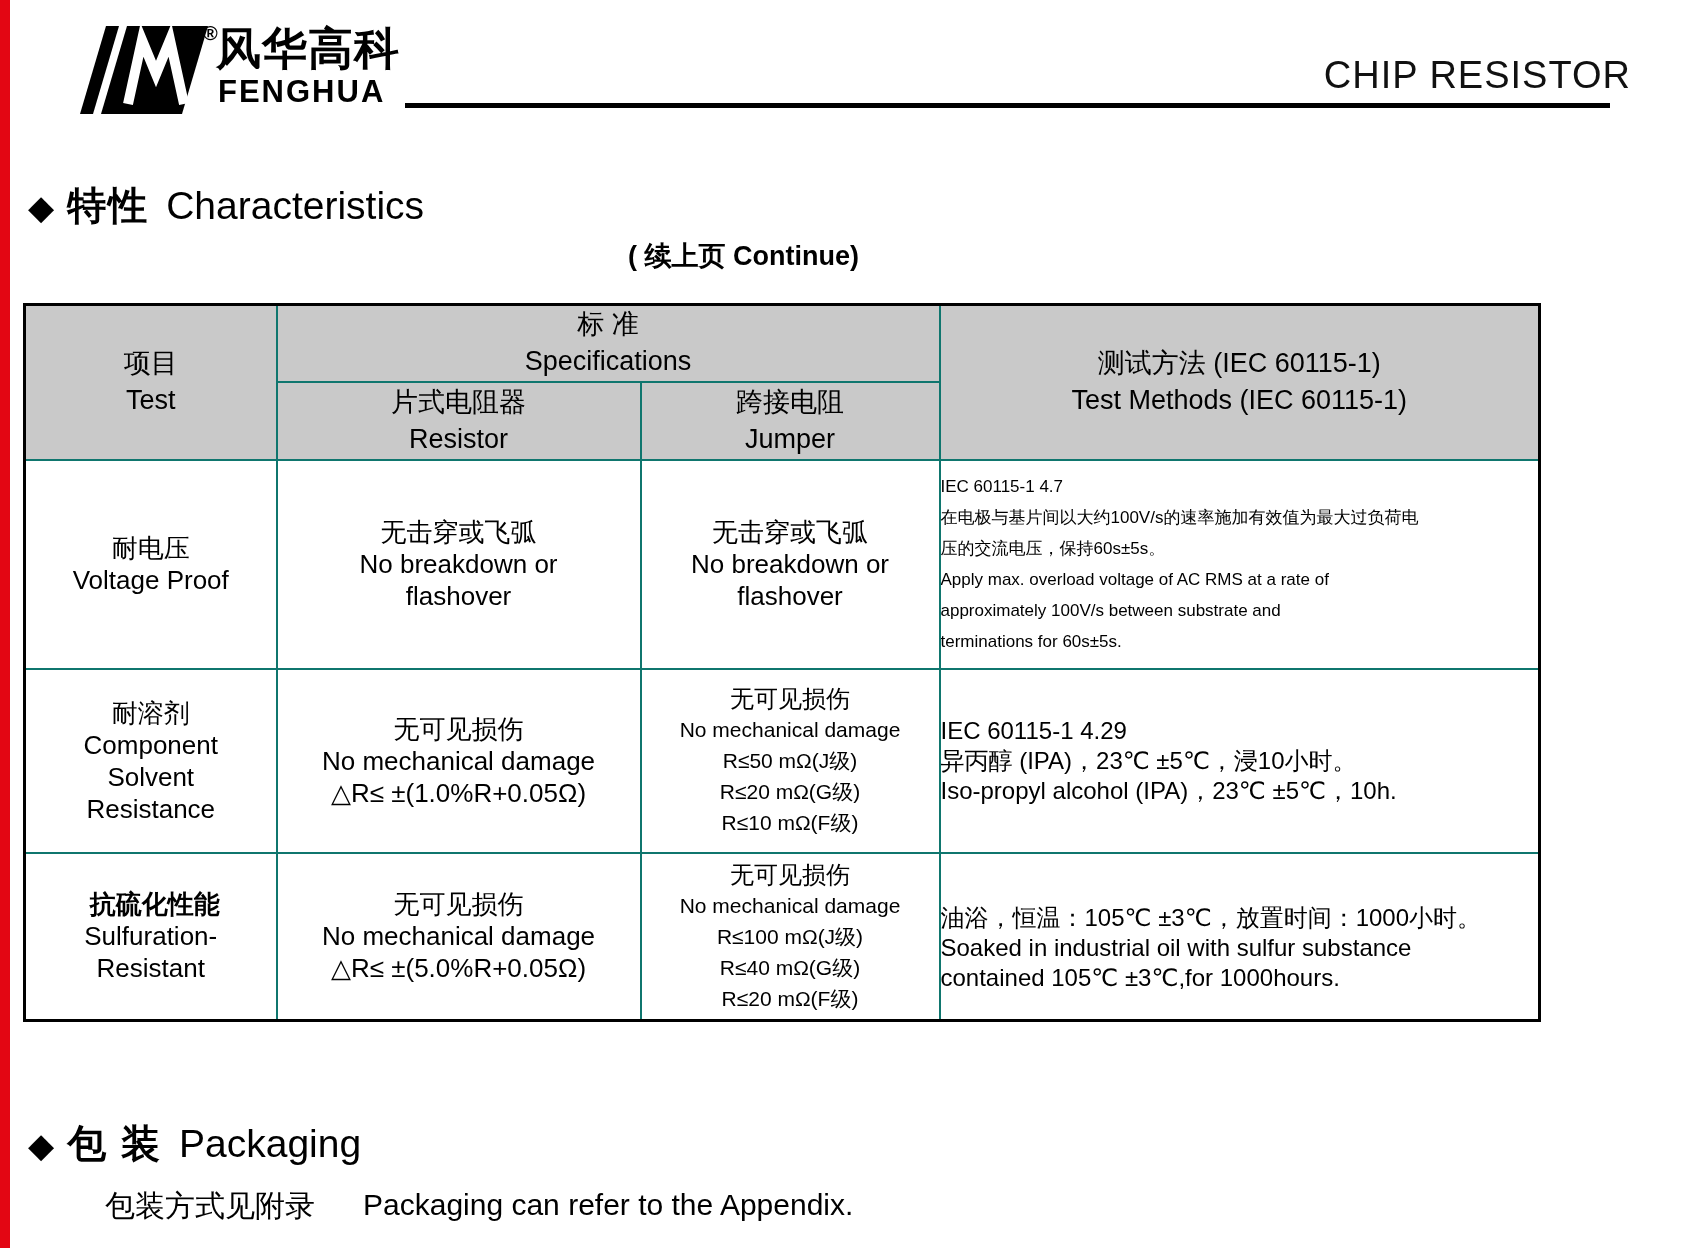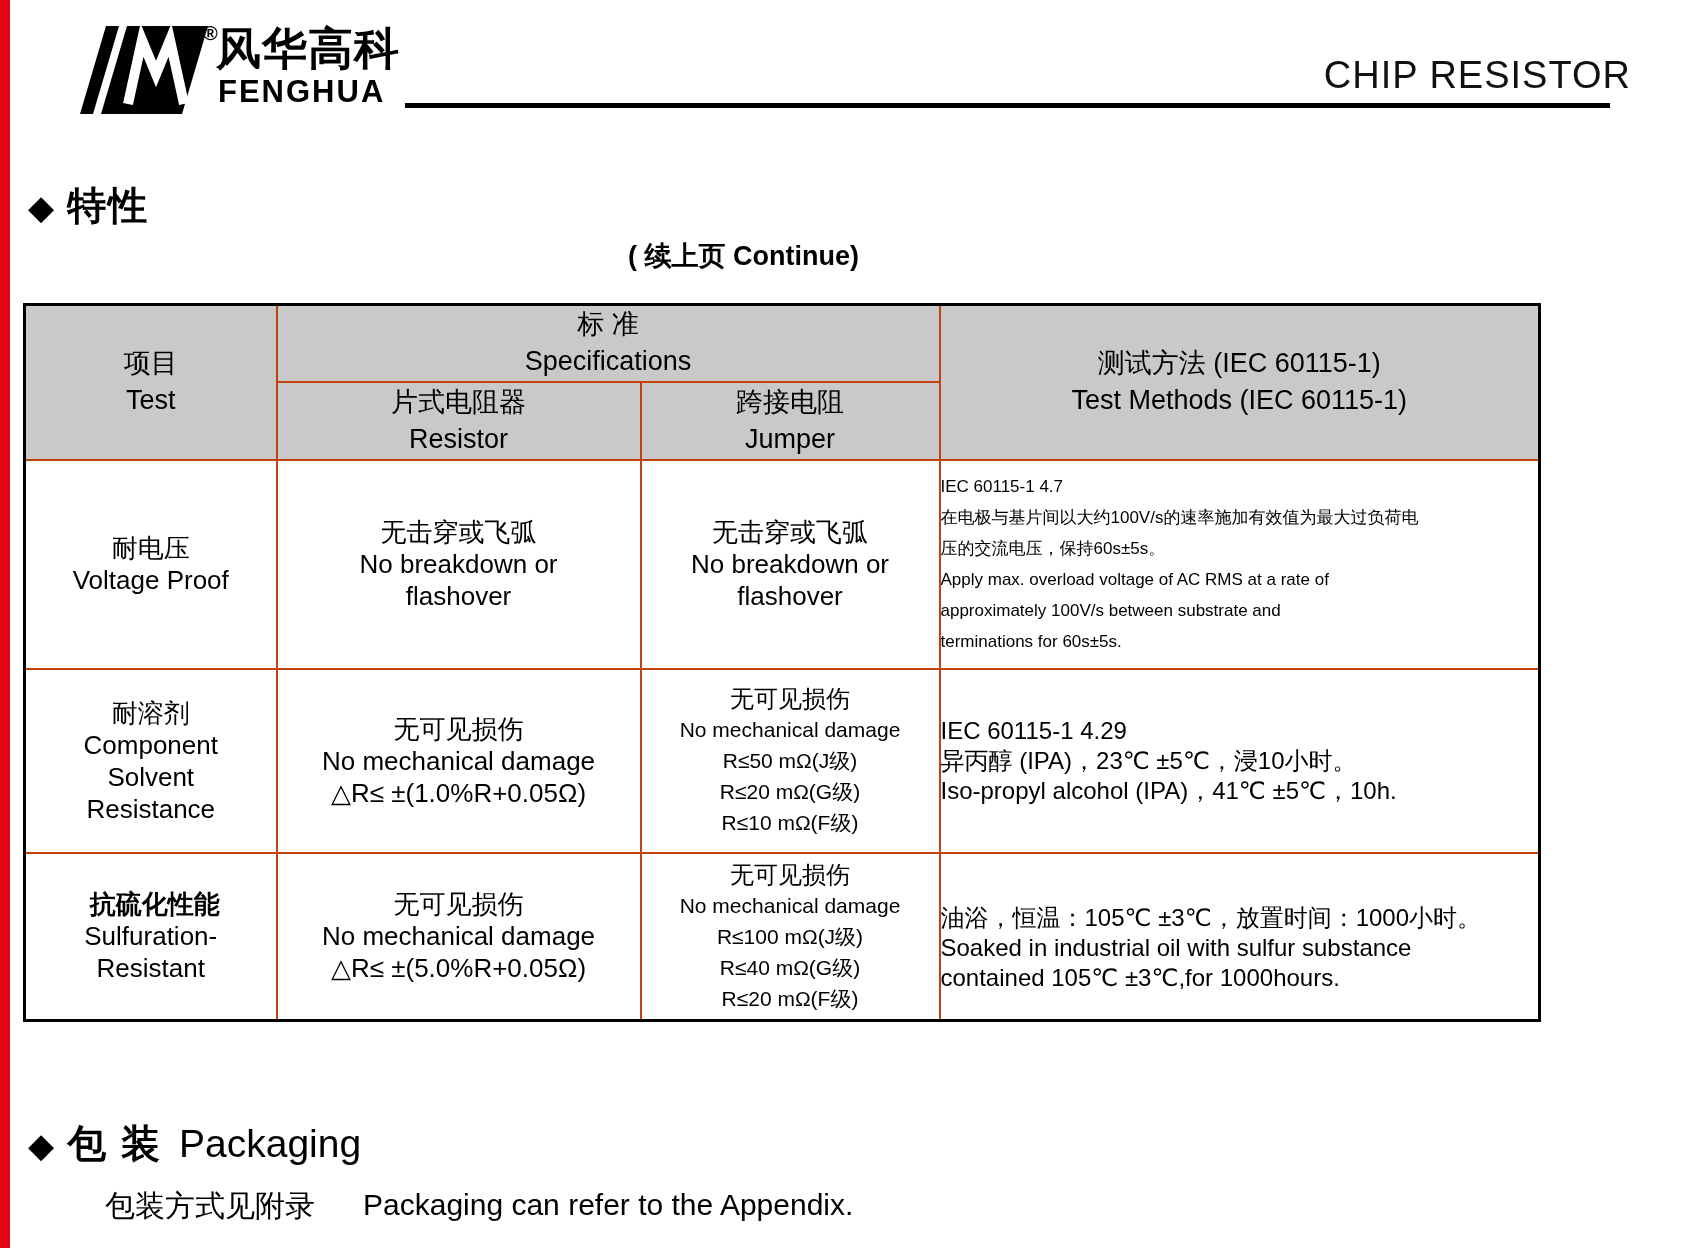--- a/index.html
+++ b/index.html
@@ -26,21 +26,21 @@
   #h-packaging{left:28px;top:1124px;}
   .continue-note{position:absolute;left:628px;top:238px;font-size:27px;font-weight:bold;}
   .pack-note-cn{position:absolute;left:105px;top:1186px;font-size:30px;}
   .pack-note-en{position:absolute;left:363px;top:1188px;font-size:30px;}
 
   
   table.chars{
     position:absolute;left:23px;top:303px;width:1518px;height:716px;
     border-collapse:collapse;table-layout:fixed;border:3px solid #000;
   }
-  table.chars th,table.chars td{border:2px solid #c2410c;padding:0;}
+  table.chars th,table.chars td{border:2px solid #0f766e;padding:0;}
   table.chars thead th{background:#c9c9c9;font-weight:normal;text-align:center;vertical-align:middle;}
   table.chars thead th div{font-size:27px;line-height:37px;white-space:nowrap;}
   tr.hrow-a{height:77px;} tr.hrow-b{height:78px;}
   tr.brow-1{height:209px;} tr.brow-2{height:184px;} tr.brow-3{height:168px;}
 
   td.cell-item,td.cell-center{text-align:center;vertical-align:middle;background:#fff;}
   td.cell-item div,td.cell-center div{font-size:26px;line-height:32px;white-space:nowrap;}
   td.cell-jmulti div{font-size:21px;line-height:31px;}
   td.cell-jmulti div:first-child{font-size:24px;}
   td.cell-test{text-align:left;vertical-align:middle;background:#fff;padding:6px 6px 6px 12px;}
@@ -62,20 +62,21 @@
 </svg>
 <span class="reg-mark">®</span>
 <div class="brand-cn">风华高科</div>
 <div class="brand-en">FENGHUA</div>
 <div class="doc-title">CHIP RESISTOR</div>
 <div class="header-rule"></div>
 
 <div class="sec-head" id="h-characteristics">
   <span class="diamond">◆</span>
   <span class="cn">特性</span>
+  <span class="en">Characteristics</span>
 </div>
 <div class="continue-note">( 续上页 Continue)</div>
 
 <table class="chars">
   <colgroup>
     <col style="width:252px">
       <col style="width:364px">
       <col style="width:299px">
       <col>
   </colgroup>
@@ -145,21 +146,21 @@
       <td class="cell-center cell-jmulti">
           <div>无可见损伤</div>
           <div>No mechanical damage</div>
           <div>R≤50 mΩ(J级)</div>
           <div>R≤20 mΩ(G级)</div>
           <div>R≤10 mΩ(F级)</div>
         </td>
       <td class="cell-test test-std">
           <div>IEC 60115-1 4.29</div>
           <div>异丙醇 (IPA)，23℃ ±5℃，浸10小时。</div>
-          <div>Iso-propyl alcohol (IPA)，41℃ ±5℃，10h.</div>
+          <div>Iso-propyl alcohol (IPA)，23℃ ±5℃，10h.</div>
         </td>
     </tr>
     <tr class="brow-3">
       <td class="cell-item">
           <div>抗硫化性能</div>
           <div>Sulfuration-</div>
           <div>Resistant</div>
         </td>
       <td class="cell-center">
           <div>无可见损伤</div>

